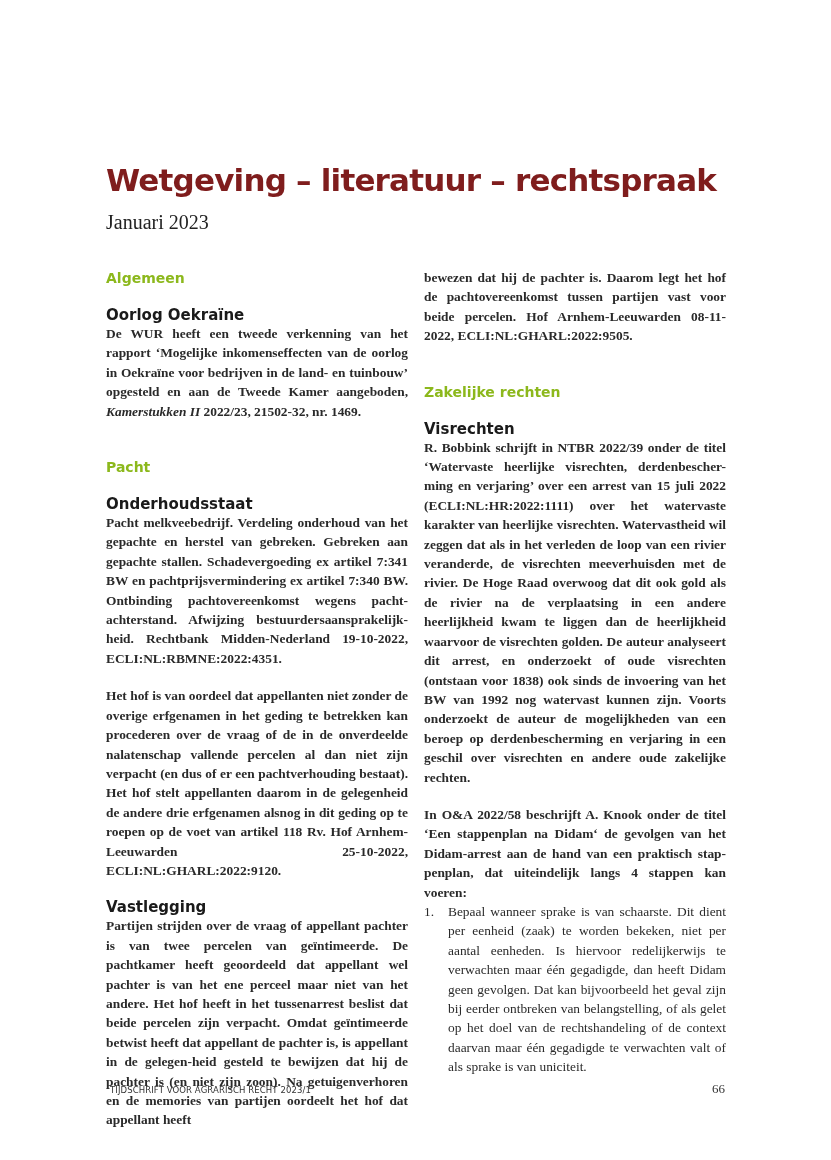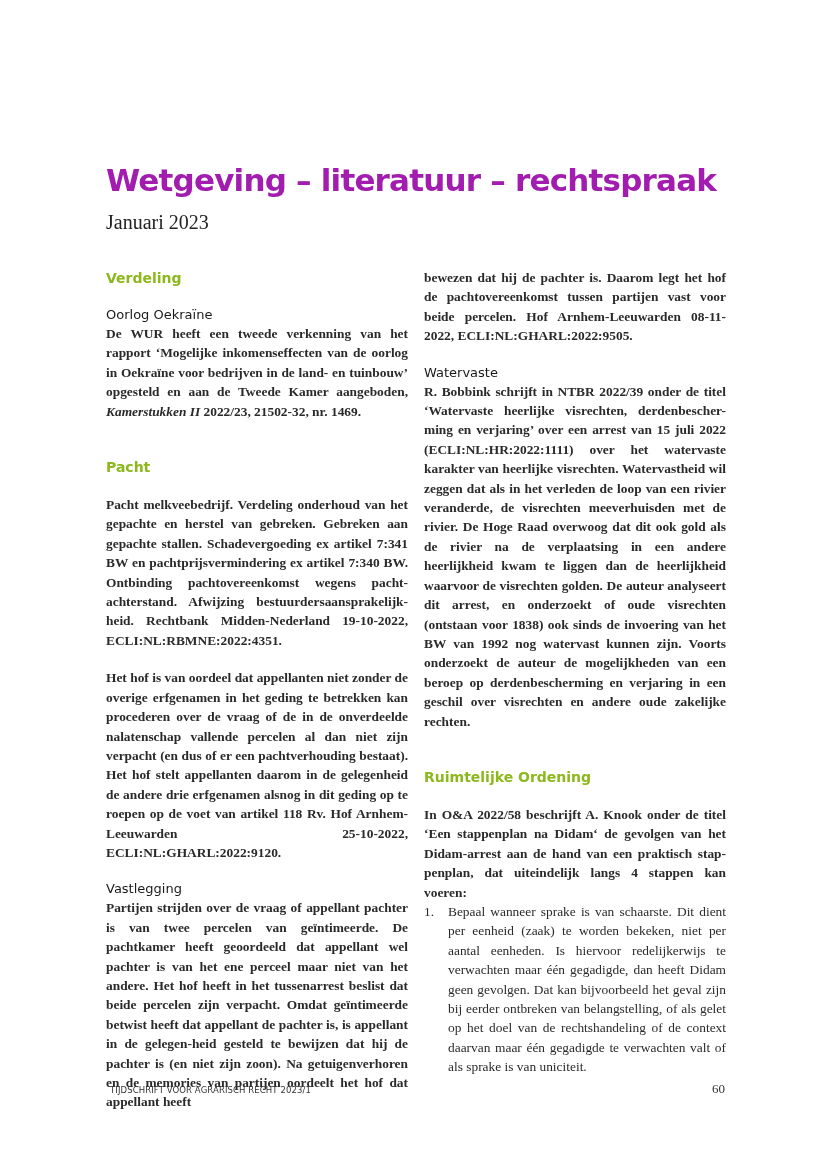--- a/index.html
+++ b/index.html
@@ -1,74 +1,75 @@
 <!DOCTYPE html>
 <html><head>
 <meta charset="utf-8">
 <style>
   html, body { margin:0; padding:0; background:#ffffff; }
   body { width:831px; height:1160px; position:relative; overflow:hidden; color:#2a2a2a; }
-  .title { position:absolute; left:106px; top:162px; font-family:"DejaVu Sans", sans-serif; font-weight:bold; font-size:31px; letter-spacing:-0.8px; color:#a21caf; margin:0;text-align:center; }
+  .title { position:absolute; left:106px; top:162px; font-family:"DejaVu Sans", sans-serif; font-weight:bold; font-size:31px; letter-spacing:-0.8px; color:#7f1d1d; margin:0;text-align:center; }
   .subtitle { position:absolute; left:106px; top:211px; font-family:"Liberation Serif", serif; font-size:20px; color:#222; margin:0; }
   .col { position:absolute; top:268px; width:302px; font-family:"Liberation Serif", serif; font-size:13.4px; line-height:19.4px; text-align:justify; }
   .col-left { left:106px; }
   .col-right { left:424px; }
   .sec-h { font-family:"DejaVu Sans", sans-serif; font-weight:bold; font-size:14px; color:#8cb81c; margin:0 0 18px 0; line-height:20px; }
-  .sub-h { font-family:"DejaVu Sans", sans-serif; font-weight:normal; font-size:13px; color:#1a1a1a; margin:0; line-height:18px; }
+  .sub-h { font-family:"DejaVu Sans", sans-serif; font-weight:bold; font-size:15px; color:#1a1a1a; margin:0; line-height:18px; }
   p { margin:0;font-weight:bold; }
   .block { margin-bottom:18px; }
   .sec-gap { margin-top:36px; }
   ol { margin:0; padding:0; list-style:none; }
   ol li { position:relative; padding-left:24px; }
   ol li .num { position:absolute; left:0; top:0; }
   .footer-left { position:absolute; left:110px; top:1085px; font-family:"DejaVu Sans", sans-serif; font-size:8.5px; color:#333; letter-spacing:0.1px; }
   .footer-right { position:absolute; left:712px; top:1081px; font-family:"Liberation Serif", serif; font-size:13px; color:#333; }
 </style>
 </head>
 <body>
 
 <h1 class="title">Wetgeving – literatuur – rechtspraak</h1>
 <div class="subtitle">Januari 2023</div>
 
 <div class="col col-left">
-  <h2 class="sec-h">Verdeling</h2>
+  <h2 class="sec-h">Algemeen</h2>
   <div class="block">
     <h3 class="sub-h">Oorlog Oekraïne</h3>
     <p><span>De WUR heeft een tweede verkenning van het rapport ‘Mogelijke inkomenseffecten van de oorlog in Oekraïne voor bedrijven in de land- en tuinbouw’ opgesteld en aan de Tweede Kamer aangeboden, </span><em>Kamerstukken II</em><span> 2022/23, 21502-32, nr. 1469.</span></p>
   </div>
 
   <h2 class="sec-h sec-gap">Pacht</h2>
   <div class="block">
+    <h3 class="sub-h">Onderhoudsstaat</h3>
     <p>Pacht melkveebedrijf. Verdeling onderhoud van het gepachte en herstel van gebreken. Gebreken aan gepachte stallen. Schadevergoeding ex artikel 7:341 BW en pachtprijsvermindering ex artikel 7:340 BW. Ontbinding pachtovereenkomst wegens pacht-achterstand. Afwijzing bestuurdersaansprakelijk-heid. Rechtbank Midden-Nederland 19-10-2022, ECLI:NL:RBMNE:2022:4351.</p>
   </div>
   <div class="block">
     <p>Het hof is van oordeel dat appellanten niet zonder de overige erfgenamen in het geding te betrekken kan procederen over de vraag of de in de onverdeelde nalatenschap vallende percelen al dan niet zijn verpacht (en dus of er een pachtverhouding bestaat). Het hof stelt appellanten daarom in de gelegenheid de andere drie erfgenamen alsnog in dit geding op te roepen op de voet van artikel 118 Rv. Hof Arnhem-Leeuwarden 25-10-2022, ECLI:NL:GHARL:2022:9120.</p>
   </div>
   <div class="block">
     <h3 class="sub-h">Vastlegging</h3>
     <p>Partijen strijden over de vraag of appellant pachter is van twee percelen van geïntimeerde. De pachtkamer heeft geoordeeld dat appellant wel pachter is van het ene perceel maar niet van het andere. Het hof heeft in het tussenarrest beslist dat beide percelen zijn verpacht. Omdat geïntimeerde betwist heeft dat appellant de pachter is, is appellant in de gelegen-heid gesteld te bewijzen dat hij de pachter is (en niet zijn zoon). Na getuigenverhoren en de memories van partijen oordeelt het hof dat appellant heeft</p>
   </div>
 </div>
 
 <div class="col col-right">
   <div class="block">
     <p>bewezen dat hij de pachter is. Daarom legt het hof de pachtovereenkomst tussen partijen vast voor beide percelen. Hof Arnhem-Leeuwarden 08-11-2022, ECLI:NL:GHARL:2022:9505.</p>
   </div>
 
+  <h2 class="sec-h sec-gap">Zakelijke rechten</h2>
   <div class="block">
-    <h3 class="sub-h">Watervaste</h3>
+    <h3 class="sub-h">Visrechten</h3>
     <p>R. Bobbink schrijft in NTBR 2022/39 onder de titel ‘Watervaste heerlijke visrechten, derdenbescher-ming en verjaring’ over een arrest van 15 juli 2022 (ECLI:NL:HR:2022:1111) over het watervaste karakter van heerlijke visrechten. Watervastheid wil zeggen dat als in het verleden de loop van een rivier veranderde, de visrechten meeverhuisden met de rivier. De Hoge Raad overwoog dat dit ook gold als de rivier na de verplaatsing in een andere heerlijkheid kwam te liggen dan de heerlijkheid waarvoor de visrechten golden. De auteur analyseert dit arrest, en onderzoekt of oude visrechten (ontstaan voor 1838) ook sinds de invoering van het BW van 1992 nog watervast kunnen zijn. Voorts onderzoekt de auteur de mogelijkheden van een beroep op derdenbescherming en verjaring in een geschil over visrechten en andere oude zakelijke rechten.</p>
   </div>
 
-  <h2 class="sec-h sec-gap">Ruimtelijke Ordening</h2>
   <div class="block">
     <p>In O&amp;A 2022/58 beschrijft A. Knook onder de titel ‘Een stappenplan na Didam‘ de gevolgen van het Didam-arrest aan de hand van een praktisch stap-penplan, dat uiteindelijk langs 4 stappen kan voeren:</p>
     <ol>
       <li>
         <span class="num">1.</span>
         <span>Bepaal wanneer sprake is van schaarste. Dit dient per eenheid (zaak) te worden bekeken, niet per aantal eenheden. Is hiervoor redelijkerwijs te verwachten maar één gegadigde, dan heeft Didam geen gevolgen. Dat kan bijvoorbeeld het geval zijn bij eerder ontbreken van belangstelling, of als gelet op het doel van de rechtshandeling of de context daarvan maar één gegadigde te verwachten valt of als sprake is van uniciteit.</span>
       </li>
     </ol>
   </div>
 </div>
 
 <div class="footer-left">TIJDSCHRIFT VOOR AGRARISCH RECHT 2023/1</div>
-<div class="footer-right">60</div>
+<div class="footer-right">66</div>
 
 </body></html>

